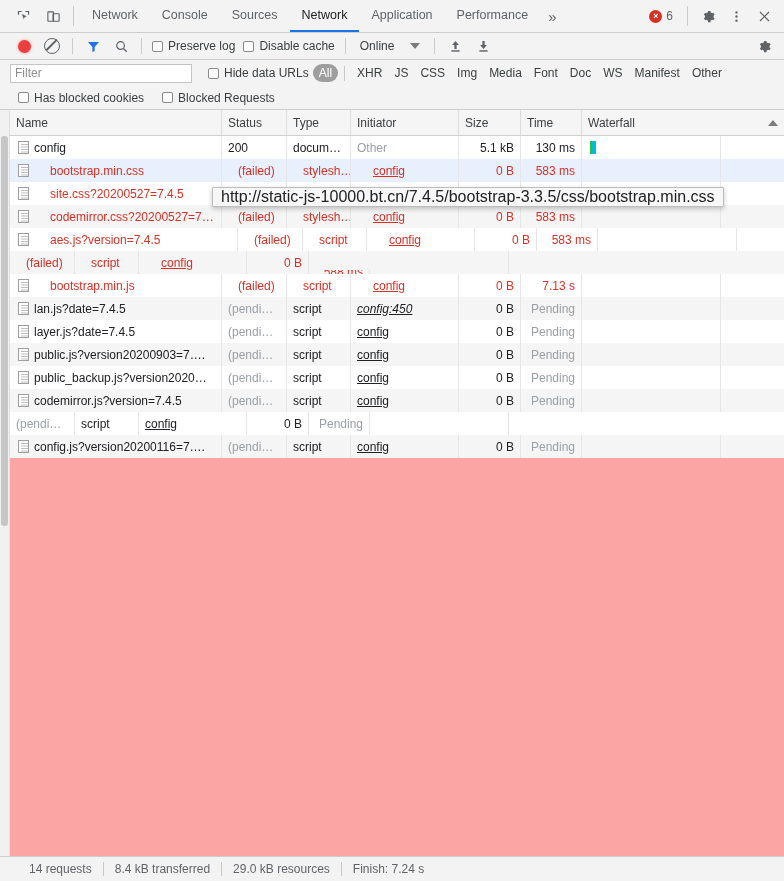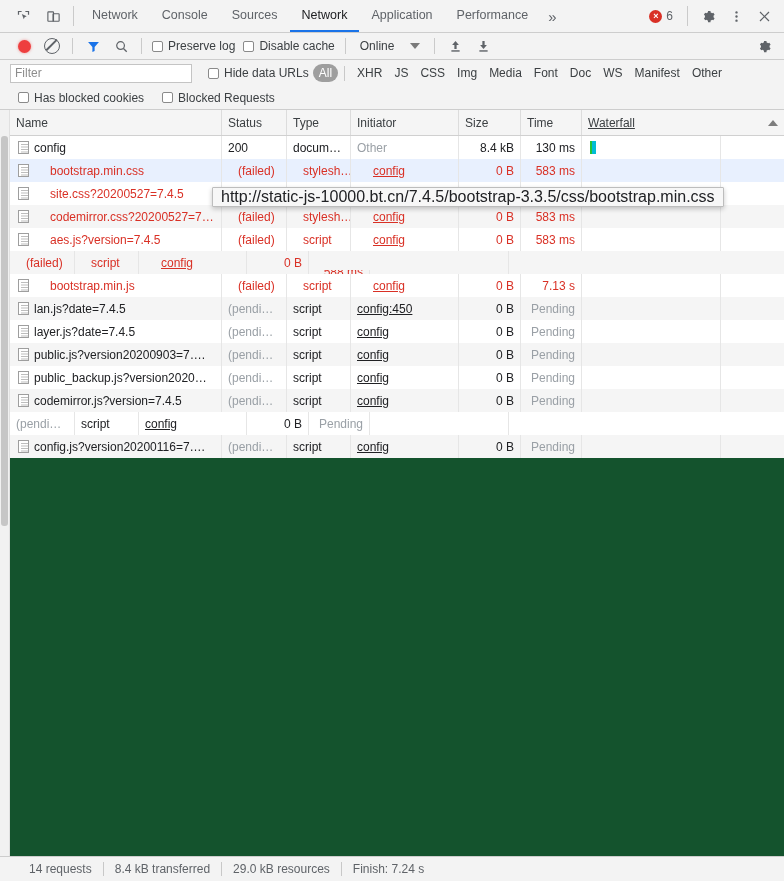--- a/index.html
+++ b/index.html
@@ -253,21 +253,21 @@
     gap: 10px;
     box-sizing: border-box;
   }
 
   
   .table-area {
     flex: 1;
     display: flex;
     position: relative;
     overflow: hidden;
-    background: #14532d;
+    background: #fca5a5;
     text-align: center;
   }
   .left-scroll {
     width: 9px;
     flex: none;
     background: #f1f1f1;
     position: relative;
     border-right: 1px solid #e0e0e0;
   }
   .left-scroll-thumb {
@@ -297,21 +297,21 @@
   .hcell {
     display: flex;
     align-items: center;
     padding: 0 6px;
     border-right: 1px solid #dcdcdc;
     box-sizing: border-box;
     cursor: pointer;
     white-space: nowrap;
     overflow: hidden;
   }
-  .hcell.last { border-right: none; text-decoration: underline; }
+  .hcell.last { border-right: none; }
   .sort-arrow {
     margin-left: auto;
     width: 0; height: 0;
     border-left: 5px solid transparent;
     border-right: 5px solid transparent;
     border-bottom: 6px solid #7d7d7d;
   }
   .rows { flex: 1; overflow: hidden; }
   .row {
     height: 23px;
@@ -593,21 +593,21 @@
           <div class="row odd">
             <div class="cell cell-name" style="width: 212px;">
               <span class="doc-icon"></span>
               <span class="nm ">config</span>
             </div>
             <div class="cell " style="width: 65px;">200</div>
             <div class="cell " style="width: 64px;">docum…</div>
             <div class="cell" style="width: 108px;">
               <span class="muted">Other</span>
             </div>
-            <div class="cell right " style="width: 62px;">8.4 kB</div>
+            <div class="cell right " style="width: 62px;">5.1 kB</div>
             <div class="cell right " style="width: 61px;">130 ms</div>
             <div class="cell last" style="flex: 1 1 0%; position: relative;">
               <span class="wf-bar">
                 <span class="wf-green"></span>
                 <span class="wf-blue"></span>
               </span>
               <span class="wf-divider" style="left: 138px;"></span>
             </div>
           </div>
           <div class="row even hovered">
@@ -652,21 +652,21 @@
             <div class="cell" style="width: 108px;">
               <span class="link failed">config</span>
             </div>
             <div class="cell right failed" style="width: 62px;">0 B</div>
             <div class="cell right failed" style="width: 61px;">583 ms</div>
             <div class="cell last" style="flex: 1 1 0%; position: relative;">
               <span class="wf-divider" style="left: 138px;"></span>
             </div>
           </div>
           <div class="row odd">
-            <div class="cell cell-name" style="width: 212px;">
+            <div class="cell cell-name" style="width: 228px;">
               <span class="doc-icon"></span>
               <span class="nm failed">aes.js?version=7.4.5</span>
             </div>
             <div class="cell failed" style="width: 65px;">(failed)</div>
             <div class="cell failed" style="width: 64px;">script</div>
             <div class="cell" style="width: 108px;">
               <span class="link failed">config</span>
             </div>
             <div class="cell right failed" style="width: 62px;">0 B</div>
             <div class="cell right failed" style="width: 61px;">583 ms</div>
@@ -702,21 +702,21 @@
               <span class="wf-divider" style="left: 138px;"></span>
             </div>
           </div>
           <div class="row even">
             <div class="cell cell-name" style="width: 212px;">
               <span class="doc-icon"></span>
               <span class="nm ">lan.js?date=7.4.5</span>
             </div>
             <div class="cell muted" style="width: 65px;">(pendi…</div>
             <div class="cell " style="width: 64px;">script</div>
-            <div class="cell" style="width: 108px;">
+            <div class="cell" style="width: 108px; font-style: italic;">
               <span class="link normal">config:450</span>
             </div>
             <div class="cell right " style="width: 62px;">0 B</div>
             <div class="cell right muted" style="width: 61px;">Pending</div>
             <div class="cell last" style="flex: 1 1 0%; position: relative;">
               <span class="wf-divider" style="left: 138px;"></span>
             </div>
           </div>
           <div class="row odd">
             <div class="cell cell-name" style="width: 212px;">

